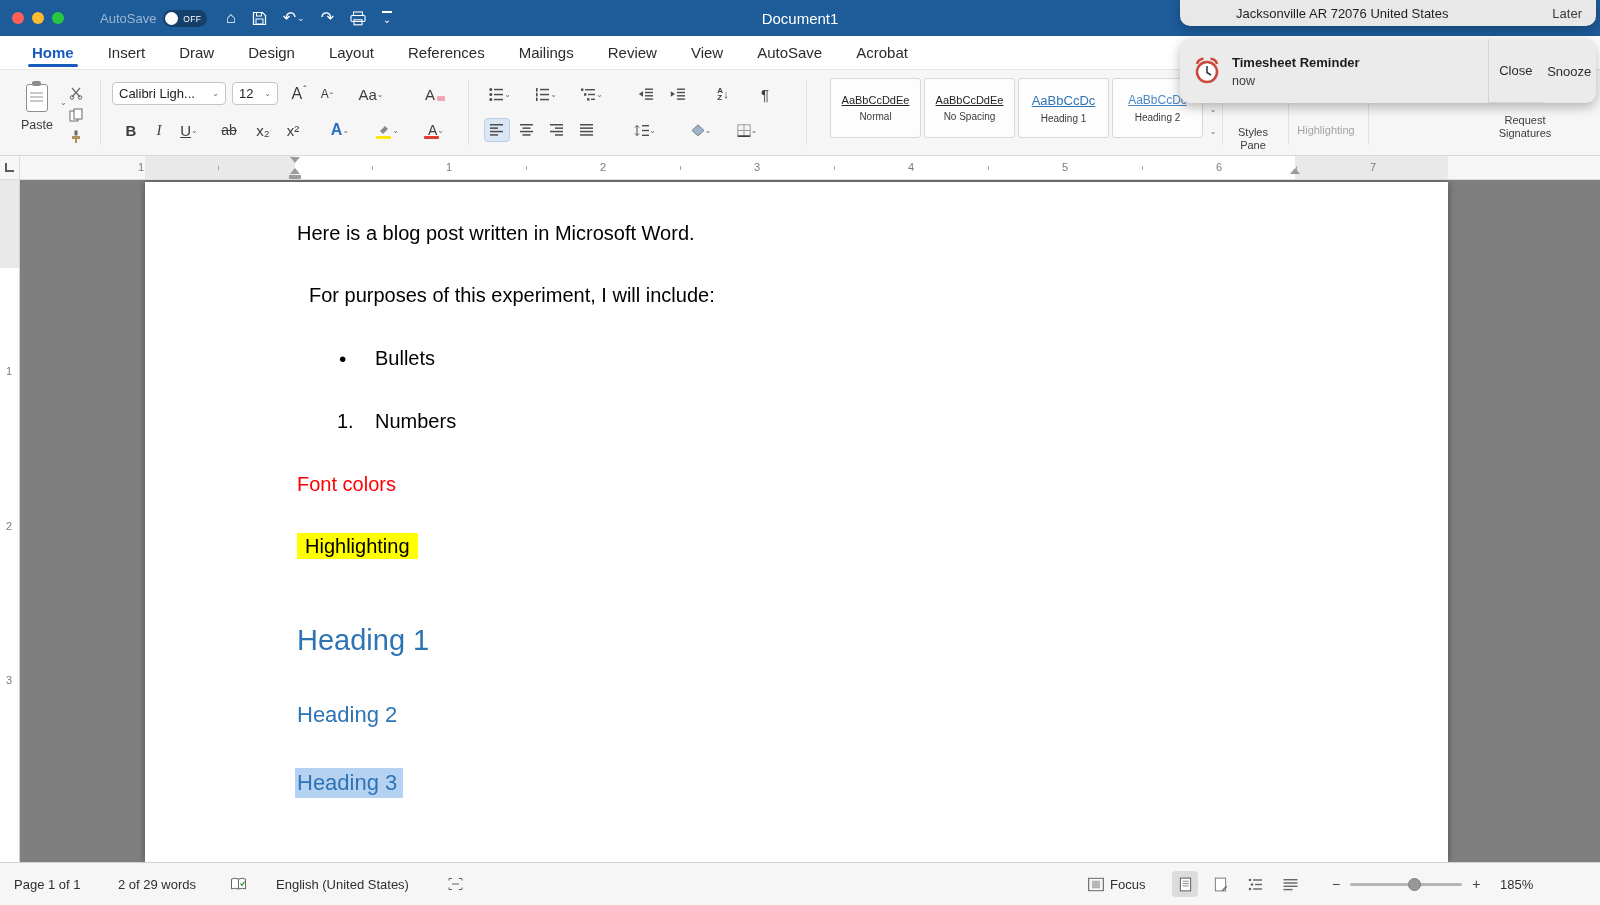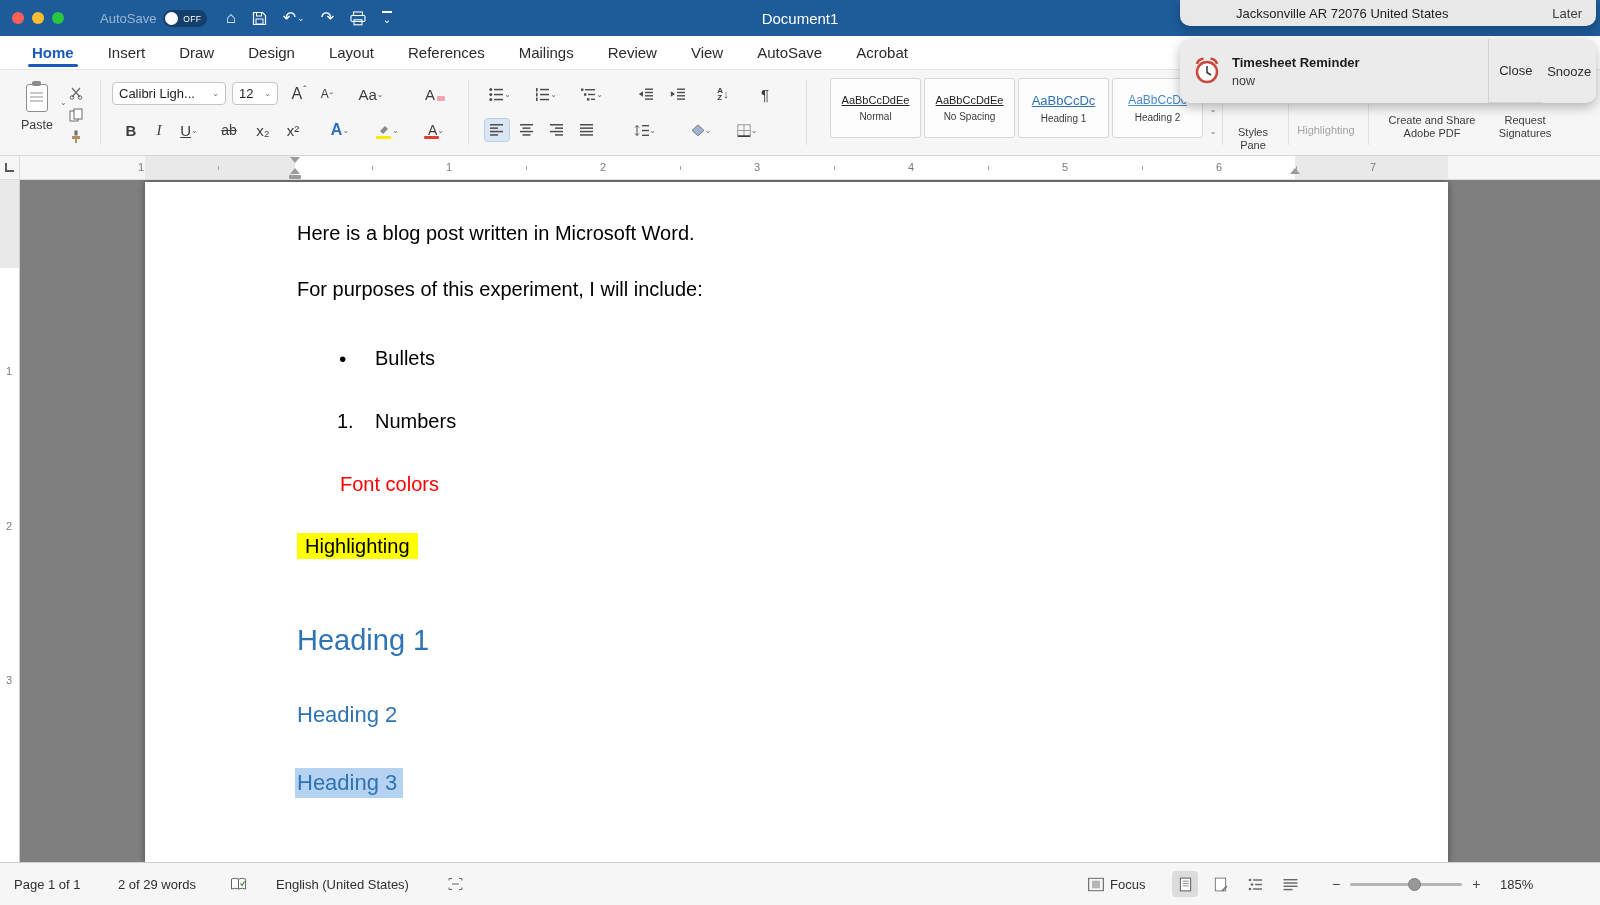--- a/index.html
+++ b/index.html
@@ -424,27 +424,20 @@
       <div class="lbl" style="margin-top:24px"><span>Styles</span><br><span>Pane</span></div>
     </div>
     <div class="vdiv" style="left:1288px"></div>
     <div class="rb bigbtn disabled" style="left:1292px;top:12px;width:68px">
       <svg width="18" height="18" viewBox="0 0 16 16">
           <path d="M8 1 L14 3 V8 C14 12 11 14.5 8 15.5 C5 14.5 2 12 2 8 V3 Z" fill="#dedede" stroke="#bdbdbd"></path>
         </svg>
       <div class="lbl" style="margin-top:24px"><span>Highlighting</span></div>
     </div>
     <div class="vdiv" style="left:1368px"></div>
-    <div class="rb bigbtn" style="left:1380px;top:10px;width:104px">
-      <svg width="20" height="20" viewBox="0 0 20 20">
-          <rect x="2" y="1" width="16" height="18" rx="2" fill="#fff" stroke="#c43b33"></rect>
-          <path d="M5 13 C7 9 8 6 8.5 4 C9 6 11 10 14 11 C11 11 8 12 5 13 Z" fill="#c43b33"></path>
-        </svg>
-      <div class="lbl" style="margin-top:14px"><span>Create and Share</span><br><span>Adobe PDF</span></div>
-    </div>
     <div class="rb bigbtn" style="left:1486px;top:10px;width:78px">
       <svg width="20" height="20" viewBox="0 0 20 20">
           <rect x="2" y="3" width="12" height="14" fill="#fff" stroke="#9aa5b1"></rect>
           <path d="M8 12 L16 3 L18 5 L10 14 Z" fill="#5b7fae"></path>
         </svg>
       <div class="lbl" style="margin-top:14px"><span>Request</span><br><span>Signatures</span></div>
     </div>
   </div>
 
   <div class="ruler-corner">
@@ -477,24 +470,24 @@
   <div class="ruler-v">
     <div class="v-text"></div>
   <span class="vnum" style="top: 185px;">1</span>
       <span class="vnum" style="top: 340px;">2</span>
       <span class="vnum" style="top: 494px;">3</span>
     </div>
 
   <div class="docarea">
     <div class="page">
         <div class="para body" style="top: 40px;"><span class="ptext">Here is a blog post written in Microsoft Word.</span></div>
-        <div class="para body" style="top: 96px;"><span class="ptext">For purposes of this experiment, I will include:</span></div>
+        <div class="para body" style="top: 102px; margin-left: 12px;"><span class="ptext">For purposes of this experiment, I will include:</span></div>
         <div class="para bullet" style="top: 165px;"><span class="marker">•</span><span class="ptext">Bullets</span></div>
         <div class="para numbered" style="top: 228px;"><span class="marker">1.</span><span class="ptext">Numbers</span></div>
-        <div class="para fontcolor" style="top: 291px; margin-left: 43px;"><span class="ptext" style="color: rgb(255, 0, 0);">Font colors</span></div>
+        <div class="para fontcolor" style="top: 291px;"><span class="ptext" style="color: rgb(255, 0, 0);">Font colors</span></div>
         <div class="para highlight" style="top: 353px;"><span class="ptext" style="background: rgb(255, 255, 0);">Highlighting</span></div>
         <div class="para heading1" style="top: 442px; color: rgb(46, 116, 181);"><span class="ptext">Heading 1</span></div>
         <div class="para heading2" style="top: 520px; color: rgb(46, 116, 181);"><span class="ptext">Heading 2</span></div>
         <div class="para heading3" style="top: 588px; color: rgb(46, 116, 181);"><span class="ptext" style="background: rgb(182, 210, 242); padding: 2px 6px 3px 2px; margin-left: -2px;">Heading 3</span></div>
       </div>
   </div>
 
   <div class="statusbar">
     <div class="sb-item" style="left:14px">
         <span>Page 1 of 1</span>

